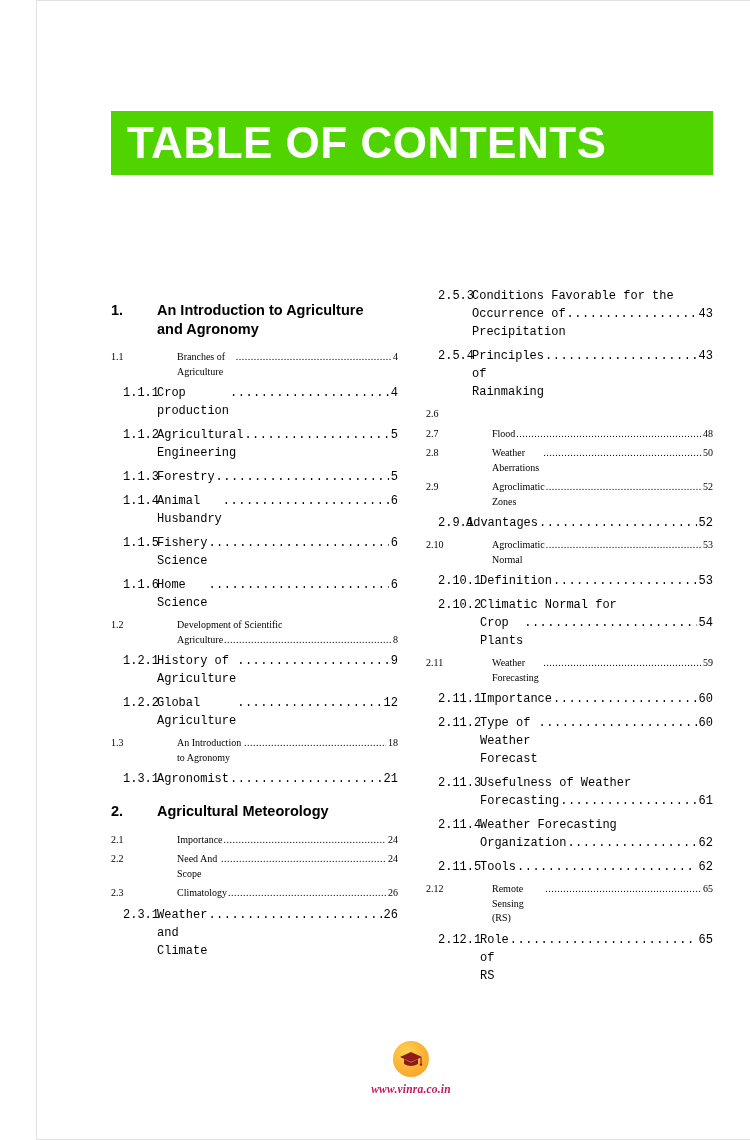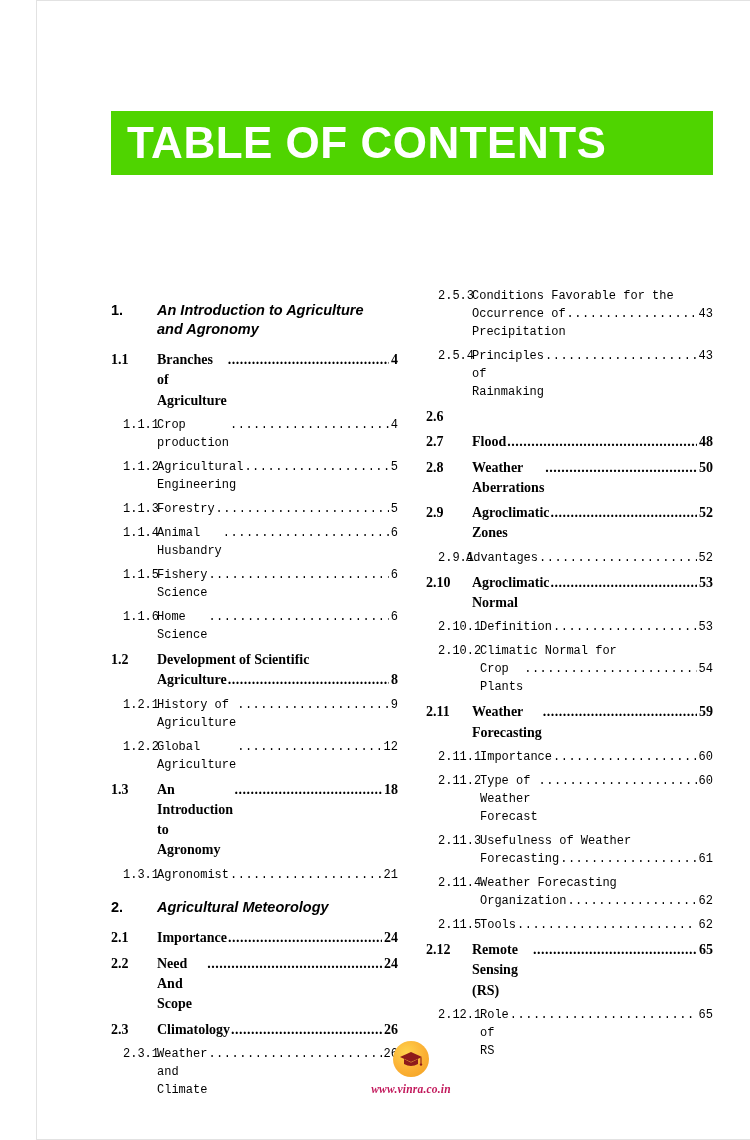--- a/index.html
+++ b/index.html
@@ -91,29 +91,30 @@
   
   .chapter {
     font-family: "Liberation Sans", sans-serif;
     font-weight: bold;
     font-size: 14.5px;
     line-height: 1.28;
     margin-top: 14px;
     margin-bottom: 12px;
   }
   .chapter .num { width: 46px; }
-  .chapter .title { max-width: 225px; font-style: italic; }
+  .chapter .title { max-width: 225px; }
 
   
   .section {
     font-family: "Liberation Serif", serif;
-    font-weight: bold;
-    font-size: 14px;
+    font-weight: normal;
+    font-size: 10px;
     line-height: 1.45;
     margin-bottom: 5px;
+    gap: 20px;
   }
   .section .num { width: 46px; }
 
   
   .sub {
     font-family: Liberation Mono, monospace;
     font-weight: normal;
     font-size: 12px;
     line-height: 1.5;
     margin-bottom: 6px;

